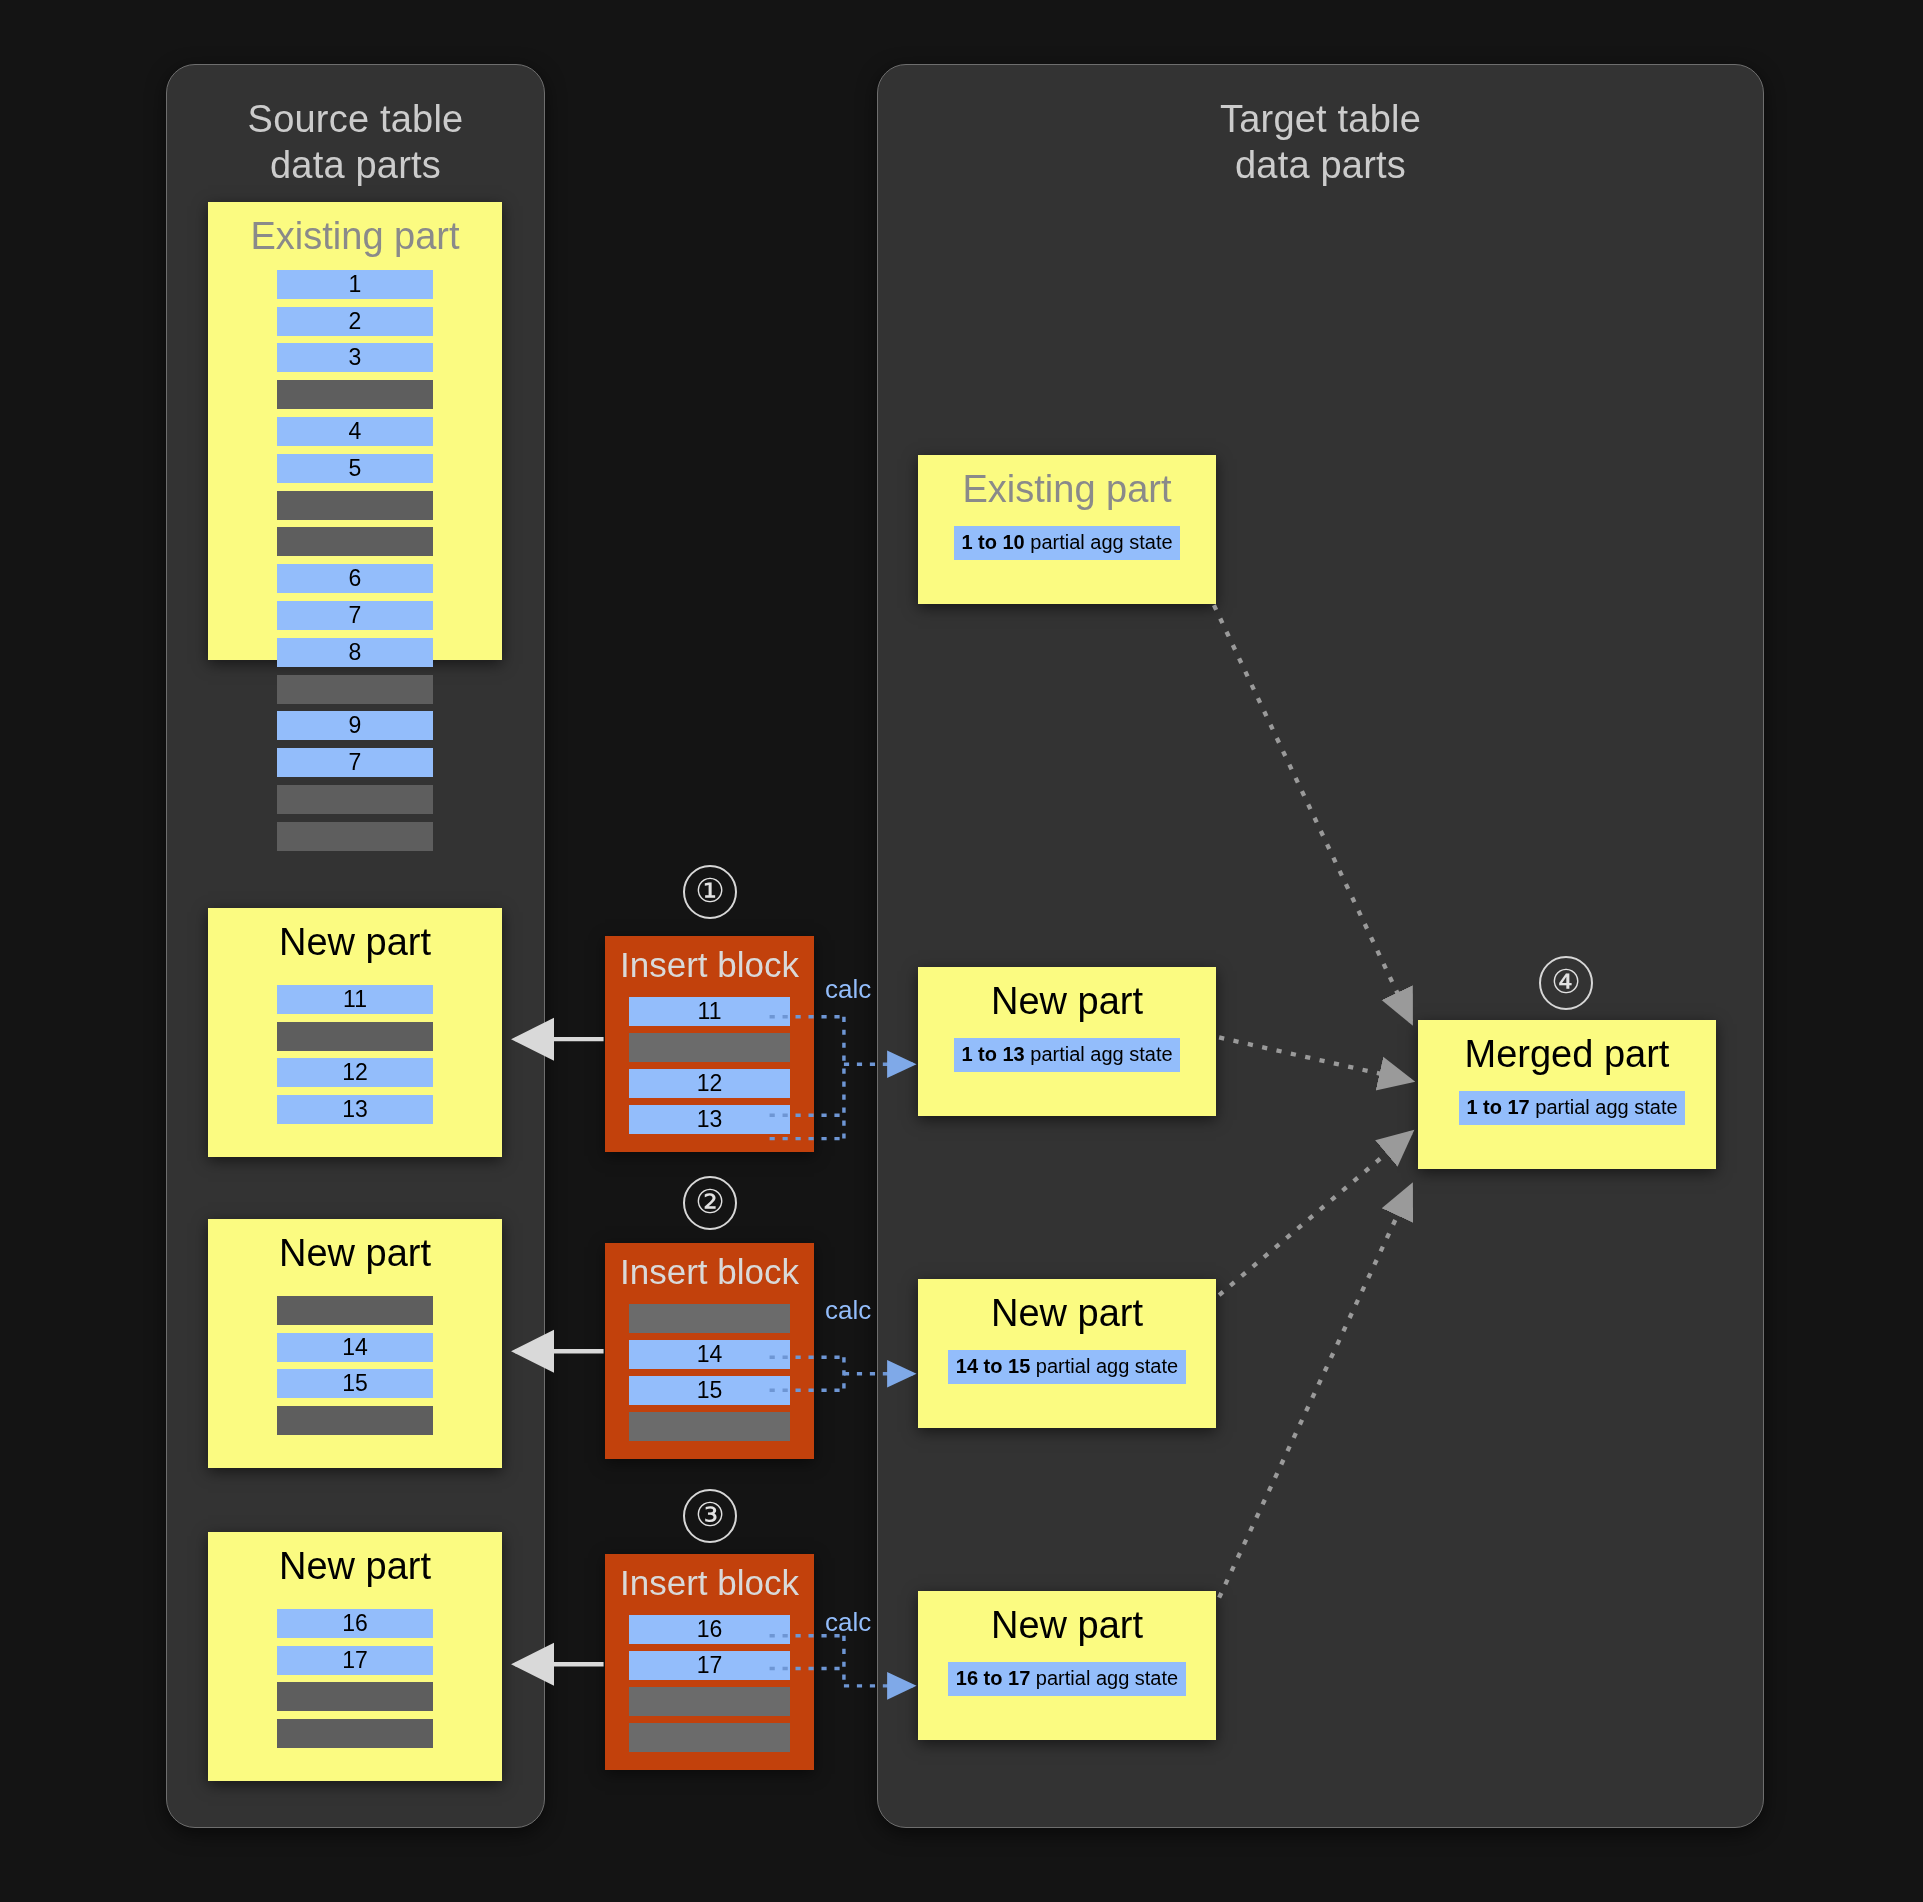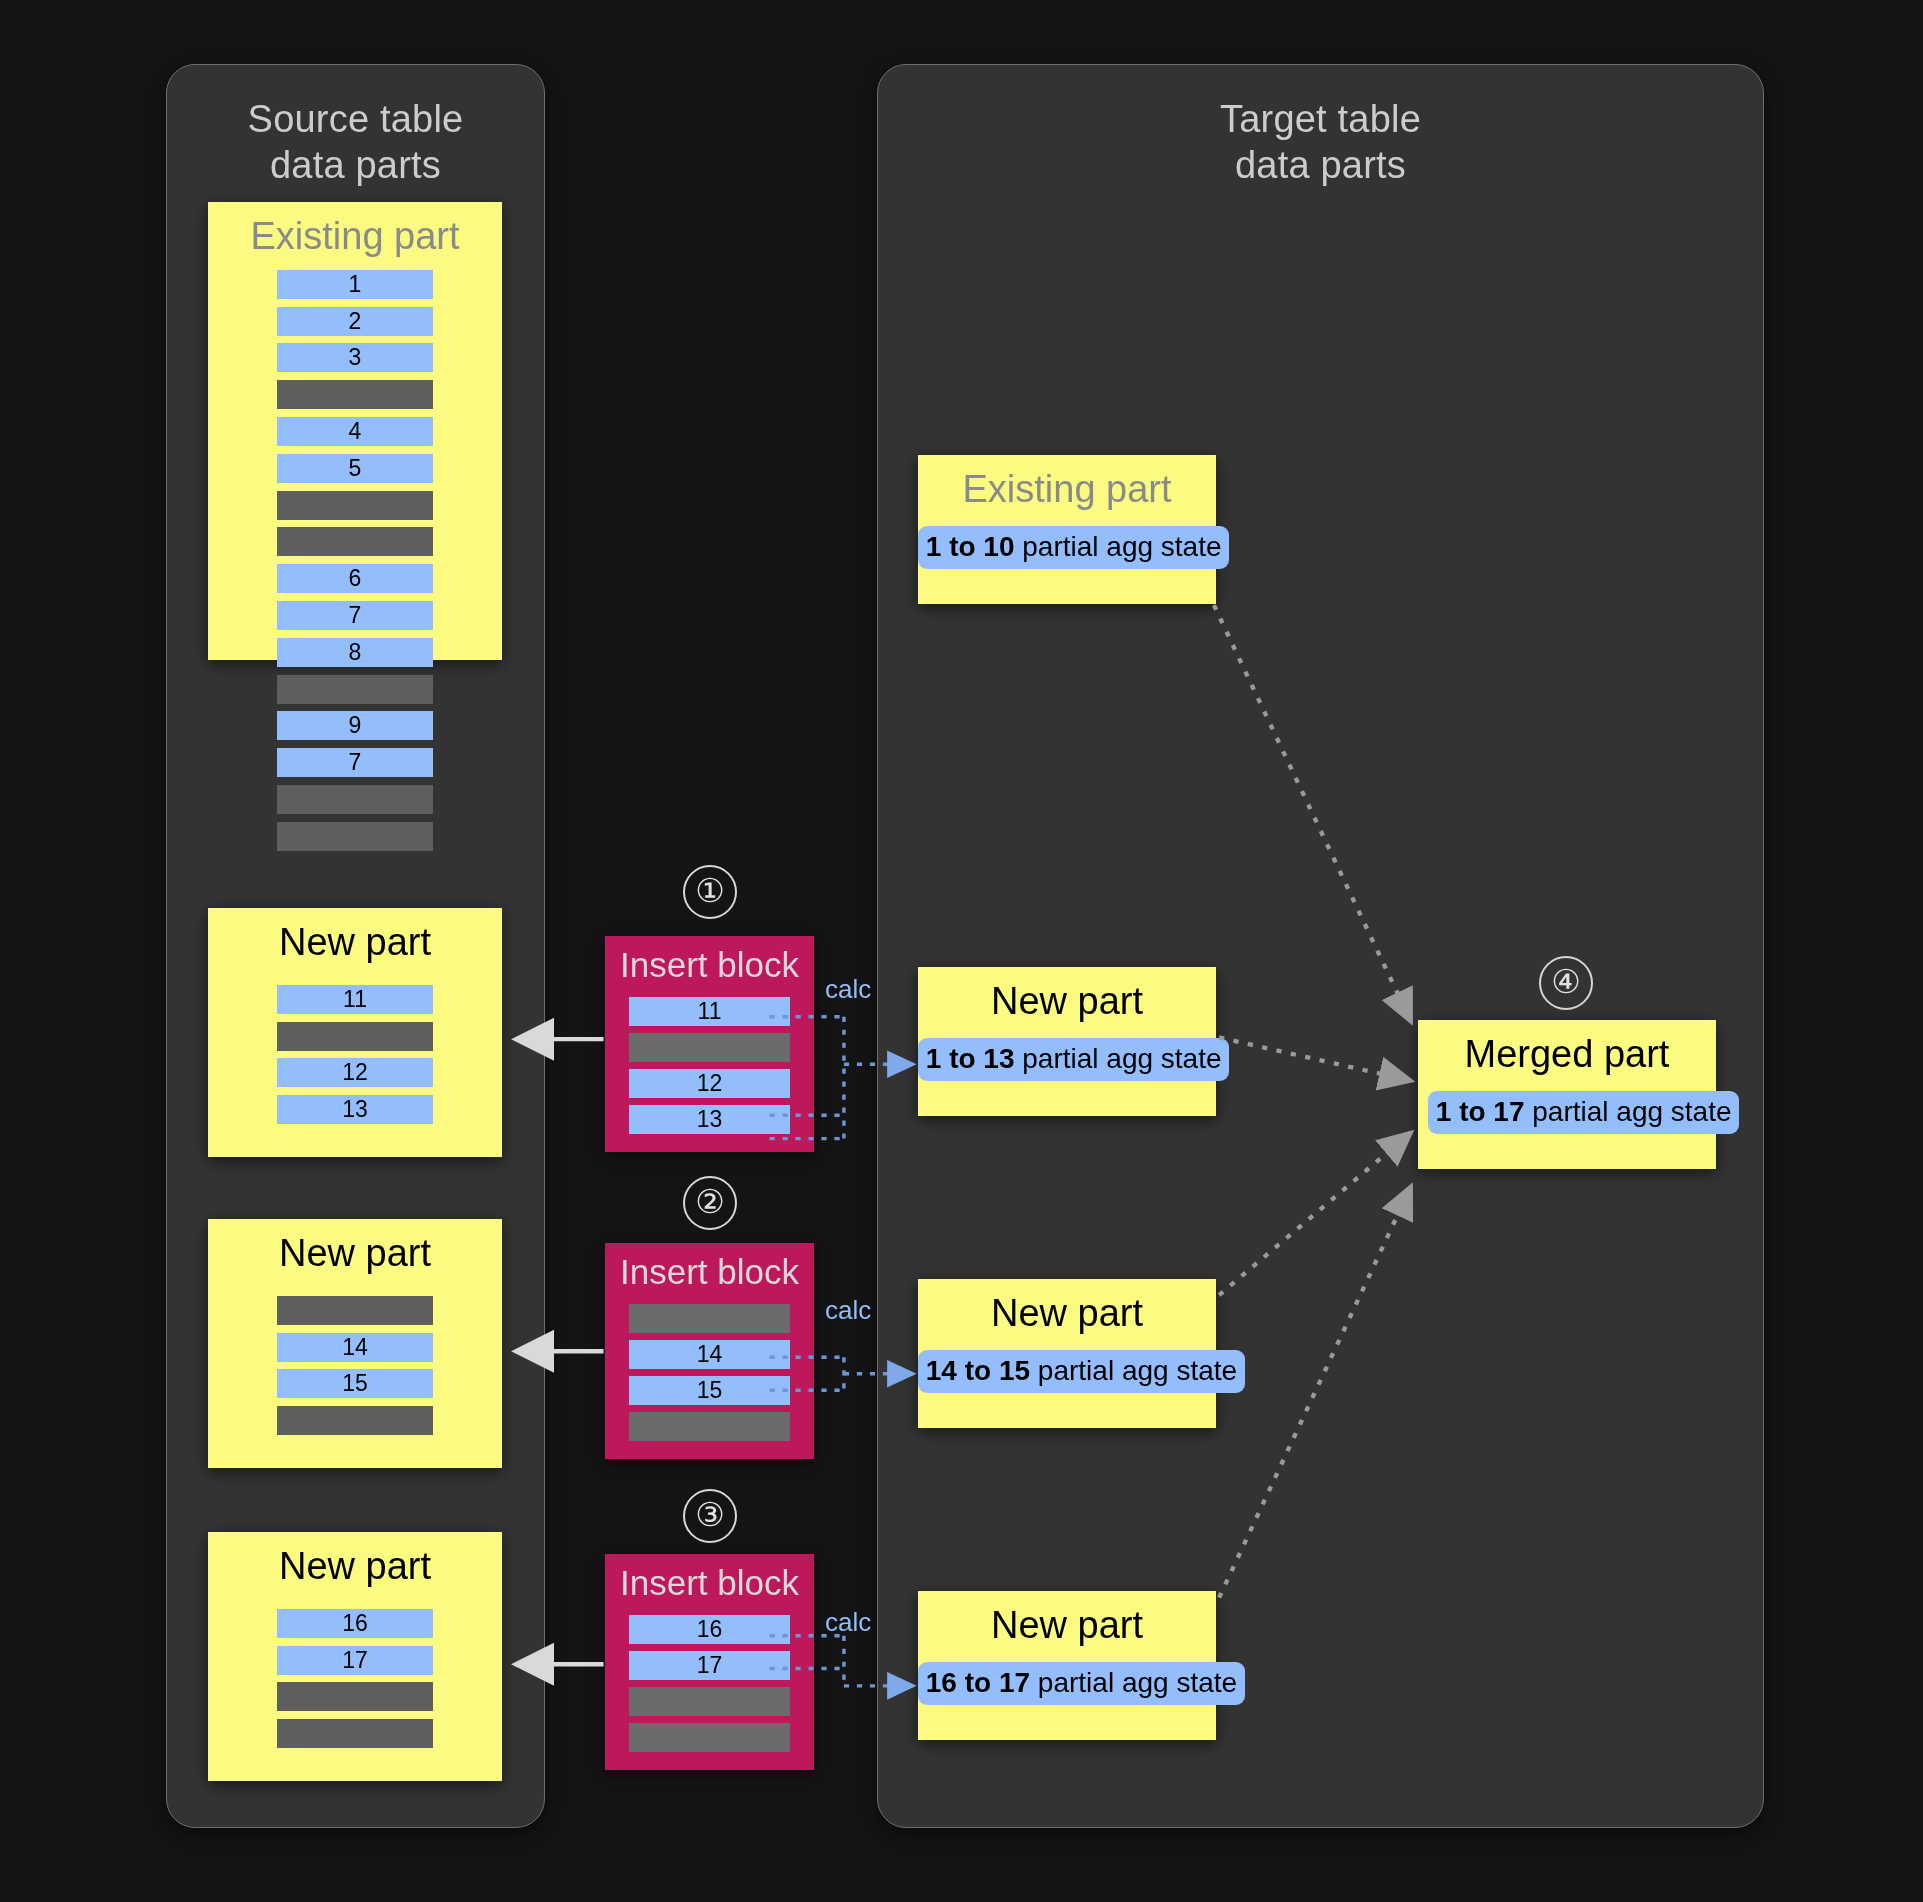--- a/index.html
+++ b/index.html
@@ -74,21 +74,21 @@
     text-align: center;
     font-size: 23px;
     color: #000;
   }
   .row.blue { background: #93bdfb; }
   .row.gray { background: #5e5e5e; }
 
   
   .insert-block {
     position: absolute;
-    background: #be185d;
+    background: #c2410c;
     box-shadow: 0 4.3px 14px rgba(0,0,0,.5);
   }
   .insert-title {
     color: #d9d9d9;
     font-size: 35px;
     text-align: center;
     padding-top: 10.4px;
     line-height: 1.1;
   }
   .insert-block .row.gray { background: #6b6b6b; }
@@ -110,25 +110,24 @@
   .calc-label {
     position: absolute;
     color: #93bdfb;
     font-size: 26px;
   }
 
   
   .agg {
     background: #93bdfb;
     color: #000;
-    font-size: 28px;
+    font-size: 20px;
     padding: 4.3px 7.8px 6px 7.8px;
     display: inline-block;
     white-space: nowrap;
-    border-radius: 9px;
   }
   .agg b { font-weight: bold; }
   .agg-wrap { text-align: center; }
 
   
   #wires {
     position: absolute;
     left: 0; top: 0;
     width: 1923px;
     height: 1902px;

